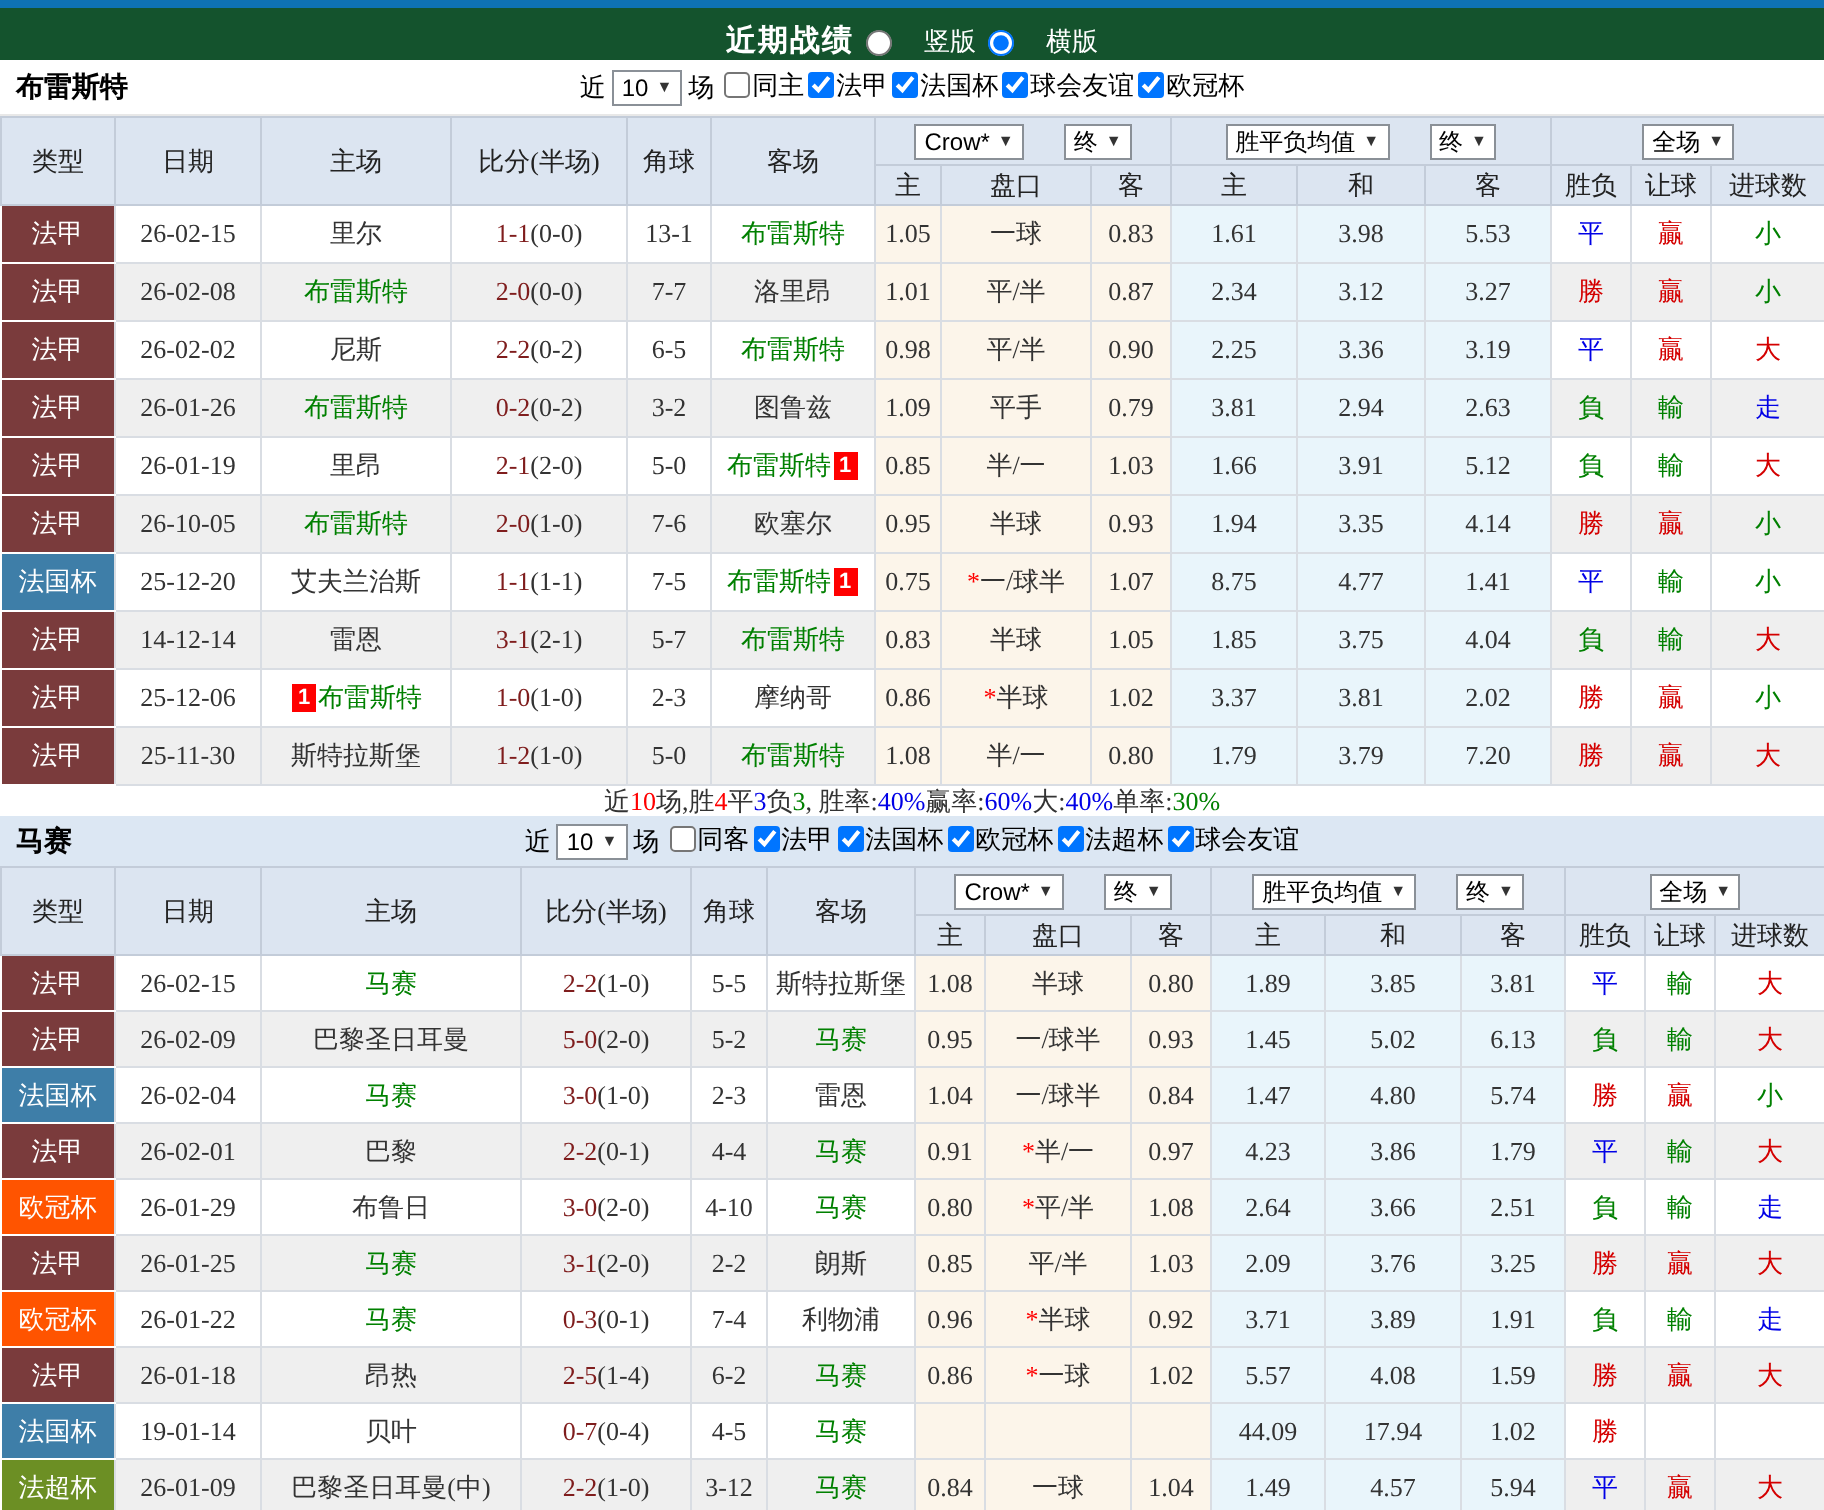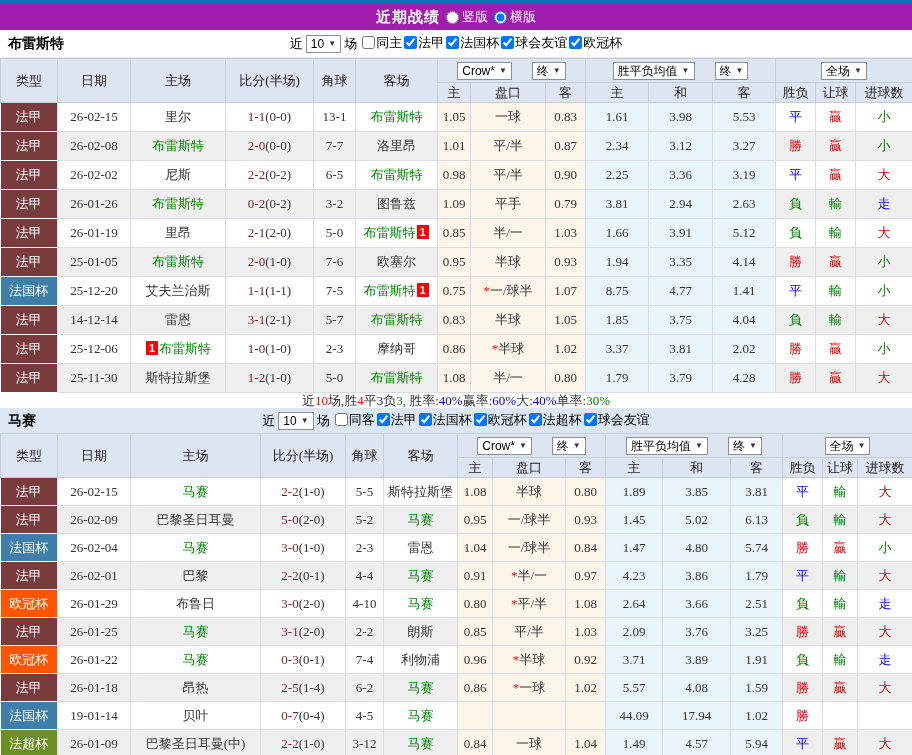--- a/index.html
+++ b/index.html
@@ -3,25 +3,25 @@
 <meta charset="utf-8">
 <style>
   html,body{margin:0;padding:0;}
   body{
     width:912px;height:755px;overflow:hidden;background:#fff;
     font-family:"Liberation Serif","DejaVu Serif",serif;
     -webkit-font-smoothing:antialiased;
   }
   
   .topbar{
-    height:26px;border-top:4px solid #0E72B4;background:#a21caf;
-    display:flex;align-items:center;justify-content:center;gap:6px;color:#fff;
+    height:26px;border-top:4px solid #0E72B4;background:#14532d;
+    display:flex;align-items:flex-end;justify-content:center;gap:6px;color:#fff;
   }
   .topbar .ttl{font-weight:bold;font-size:15px;font-family:"Liberation Sans","DejaVu Sans",sans-serif;letter-spacing:1px;}
-  .topbar label{display:inline-flex;align-items:center;gap:3px;font-size:13px;cursor:pointer;}
+  .topbar label{display:inline-flex;align-items:center;gap:16px;font-size:13px;cursor:pointer;}
   .topbar input{margin:0;width:13px;height:13px;}
   
   .secbar{position:relative;display:flex;align-items:center;font-size:13px;color:#000;}
   .secbar.first{height:27px;background:#fff;border-bottom:1px solid #E8E8E8;}
   .secbar.second{height:25px;background:#DCE7F3;}
   .secbar .team{position:absolute;left:8px;font-weight:bold;font-size:14px;font-family:"Liberation Sans","DejaVu Sans",sans-serif;}
   .secbar .controls{margin:0 auto;display:flex;align-items:center;gap:3px;}
   .cb{display:inline-flex;align-items:center;cursor:pointer;}
   .cb input{margin:0 1px 0 2px;width:13px;height:13px;}
   
@@ -257,21 +257,21 @@
         <td class="col-odds">1.03</td>
         <td class="col-avg">1.66</td>
         <td class="col-avg">3.91</td>
         <td class="col-avg">5.12</td>
         <td class="plain" style="color:#008000">負</td>
         <td class="plain" style="color:#008000">輸</td>
         <td class="plain" style="color:#D40000">大</td>
       </tr>
       <tr class="even">
         <td class="cell-type" style="background:#7A3B3C">法甲</td>
-        <td class="plain">25-01-05</td>
+        <td class="plain">26-10-05</td>
         <td class="plain"><span class="self">布雷斯特</span></td>
         <td class="plain"><span class="ft">2-0</span><span class="ht">(1-0)</span></td>
         <td class="plain">7-6</td>
         <td class="plain"><span class="">欧塞尔</span></td>
         <td class="col-odds">0.95</td>
         <td class="col-odds">半球</td>
         <td class="col-odds">0.93</td>
         <td class="col-avg">1.94</td>
         <td class="col-avg">3.35</td>
         <td class="col-avg">4.14</td>
@@ -335,21 +335,21 @@
         <td class="plain">25-11-30</td>
         <td class="plain"><span class="">斯特拉斯堡</span></td>
         <td class="plain"><span class="ft">1-2</span><span class="ht">(1-0)</span></td>
         <td class="plain">5-0</td>
         <td class="plain"><span class="self">布雷斯特</span></td>
         <td class="col-odds">1.08</td>
         <td class="col-odds">半/一</td>
         <td class="col-odds">0.80</td>
         <td class="col-avg">1.79</td>
         <td class="col-avg">3.79</td>
-        <td class="col-avg">4.28</td>
+        <td class="col-avg">7.20</td>
         <td class="plain" style="color:#D40000">勝</td>
         <td class="plain" style="color:#D40000">贏</td>
         <td class="plain" style="color:#D40000">大</td>
       </tr>
     </tbody>
 </table>
 
 <div class="summary">
     <span style="color: rgb(51, 51, 51);">近</span>
     <span style="color: rgb(255, 0, 0);">10</span>

